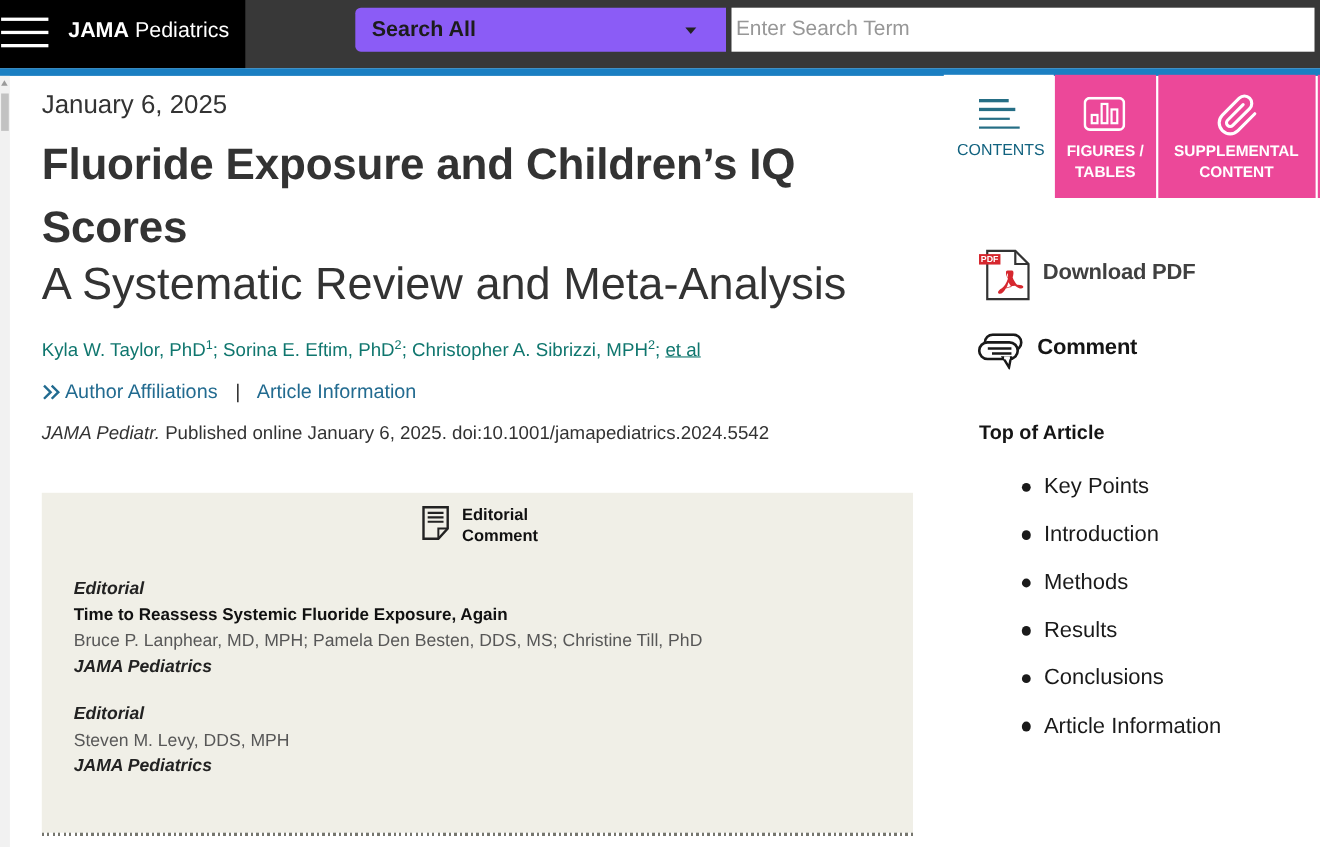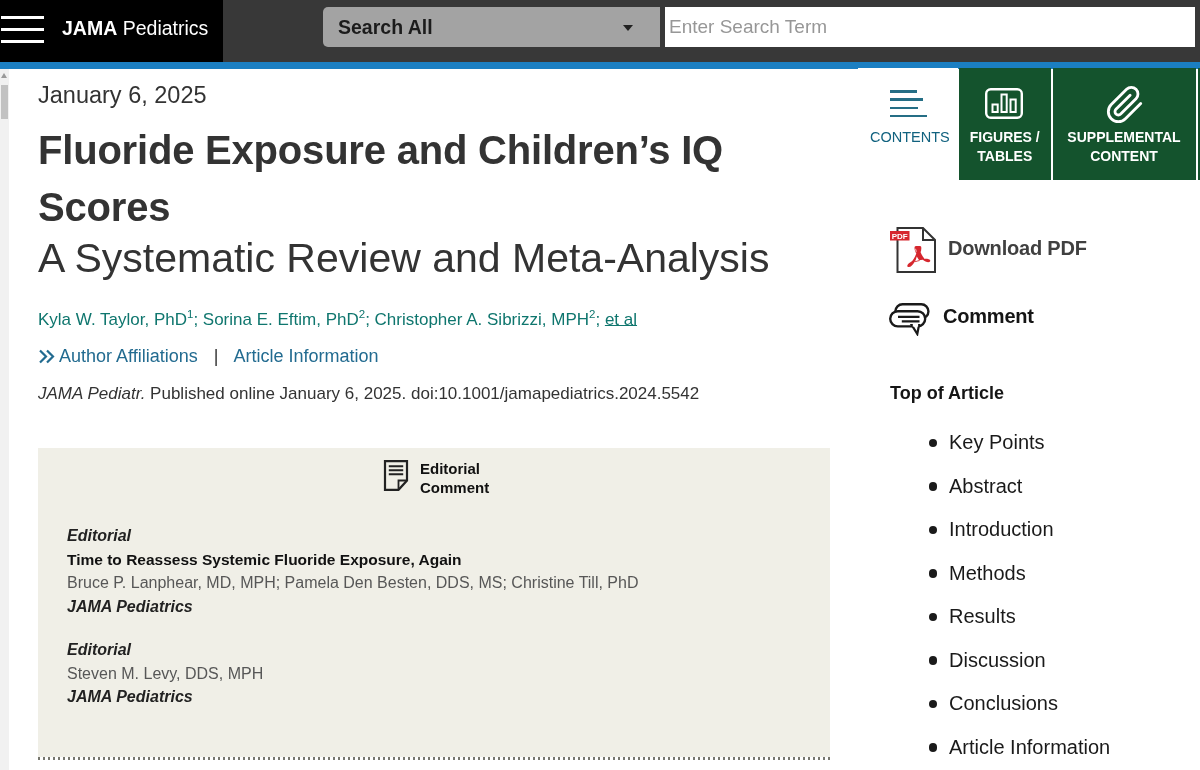--- a/index.html
+++ b/index.html
@@ -6,21 +6,21 @@
 html,body { width:1200px; height:770px; overflow:hidden; background:#fff;
   font-family:"Liberation Sans", sans-serif; }
 .abs { position:absolute; }
 
 
 .header { position:absolute; left:0; top:0; width:1200px; height:62px; background:#383838; }
 .logoblk { position:absolute; left:0; top:0; width:223px; height:62px; background:#000; }
 .burger { position:absolute; left:1px; top:16px; width:43px; }
 .burger div { height:2.8px; background:#fff; margin-bottom:9.2px; }
 .logotext { position:absolute; left:62px; top:17px; font-size:19.5px; color:#fff; }
-.seldrop { position:absolute; left:323px; top:7px; width:337px; height:40px; background:#a3a3a3;
+.seldrop { position:absolute; left:323px; top:7px; width:337px; height:40px; background:#8b5cf6;
   border-radius:5px 0 0 5px; }
 .seldrop .lbl { position:absolute; left:15px; top:9px; font-size:19.5px; font-weight:bold; color:#1c1c1c; }
 .seldrop .arr { position:absolute; left:300px; top:18px; width:0; height:0;
   border-left:5px solid transparent; border-right:5px solid transparent; border-top:6.5px solid #222; }
 .searchinput { position:absolute; left:665px; top:7px; width:530px; height:40px; background:#fff; }
 .searchinput span { position:absolute; left:4px; top:9px; font-size:19px; color:#979797; }
 .bluebar { position:absolute; left:0; top:62px; width:1200px; height:7px; background:#1b7fc2; }
 
 
 .sbar { position:absolute; left:0; top:69px; width:9px; height:701px; background:#f1f1f1; }
@@ -44,21 +44,21 @@
   background-image:repeating-linear-gradient(to right,#76766e 0 2px,transparent 2px 5px); }
 .edheadlbl { position:absolute; left:420px; top:458.6px; font-size:15px; font-weight:bold; color:#111;
   line-height:19.5px; }
 .edcontent { position:absolute; left:67px; top:524.3px; font-size:16px; line-height:23.5px; color:#333; }
 .edit-it { font-weight:bold; font-style:italic; color:#222; }
 .edit-t { font-weight:bold; color:#111; font-size:15.5px; }
 .edit-a { color:#575757; }
 .gap { height:20px; }
 
 
-.tab { position:absolute; top:68px; height:112px; background:#14532d; color:#fff; text-align:center; }
+.tab { position:absolute; top:68px; height:112px; background:#ec4899; color:#fff; text-align:center; }
 .tab-contents { left:858px; width:100px; background:#fff; }
 .tlabel-c { position:absolute; left:870px; top:129px; font-size:14.5px; letter-spacing:0px; color:#11627f; }
 .tab-ft { left:959px; width:91.5px; }
 .tab-sc { left:1052.5px; width:143px; }
 .tab-more { left:1197.5px; width:2.5px; }
 .tab .tlabel { position:absolute; width:100%; top:59.5px; font-size:14px; font-weight:bold;
   line-height:19px; letter-spacing:0px; }
 .clines { position:absolute; left:890px; top:90px; width:37px; }
 .clines div { height:2.6px; background:#256e85; margin-bottom:5.7px; }
 .clines .w1 { width:27px; } .clines .w2 { width:33px; } .clines .w3 { width:28px; } .clines .w4 { width:37px; }
@@ -172,20 +172,18 @@
     <rect x="1.2" y="8.2" width="35" height="15.2" rx="7.6"></rect>
   </g>
   <path d="M22.8 22 L30 22 L28.3 31 Z" fill="#fff" stroke="#1a1a1a" stroke-width="2.2" stroke-linejoin="miter"></path>
   <rect x="23.8" y="21" width="5.3" height="2.6" fill="#fff"></rect>
   <path d="M9 13.8 H30.5 M12.8 18.3 H30.5" stroke="#1a1a1a" stroke-width="2.2"></path>
 </svg>
 <div class="abs comtext">Comment</div>
 <div class="abs topart">Top of Article</div>
 <div class="toclist">
   <div>Key Points</div>
-  <div>Abstract</div>
   <div>Introduction</div>
   <div>Methods</div>
   <div>Results</div>
-  <div>Discussion</div>
   <div>Conclusions</div>
   <div>Article Information</div>
 </div>
 
 </body></html>

